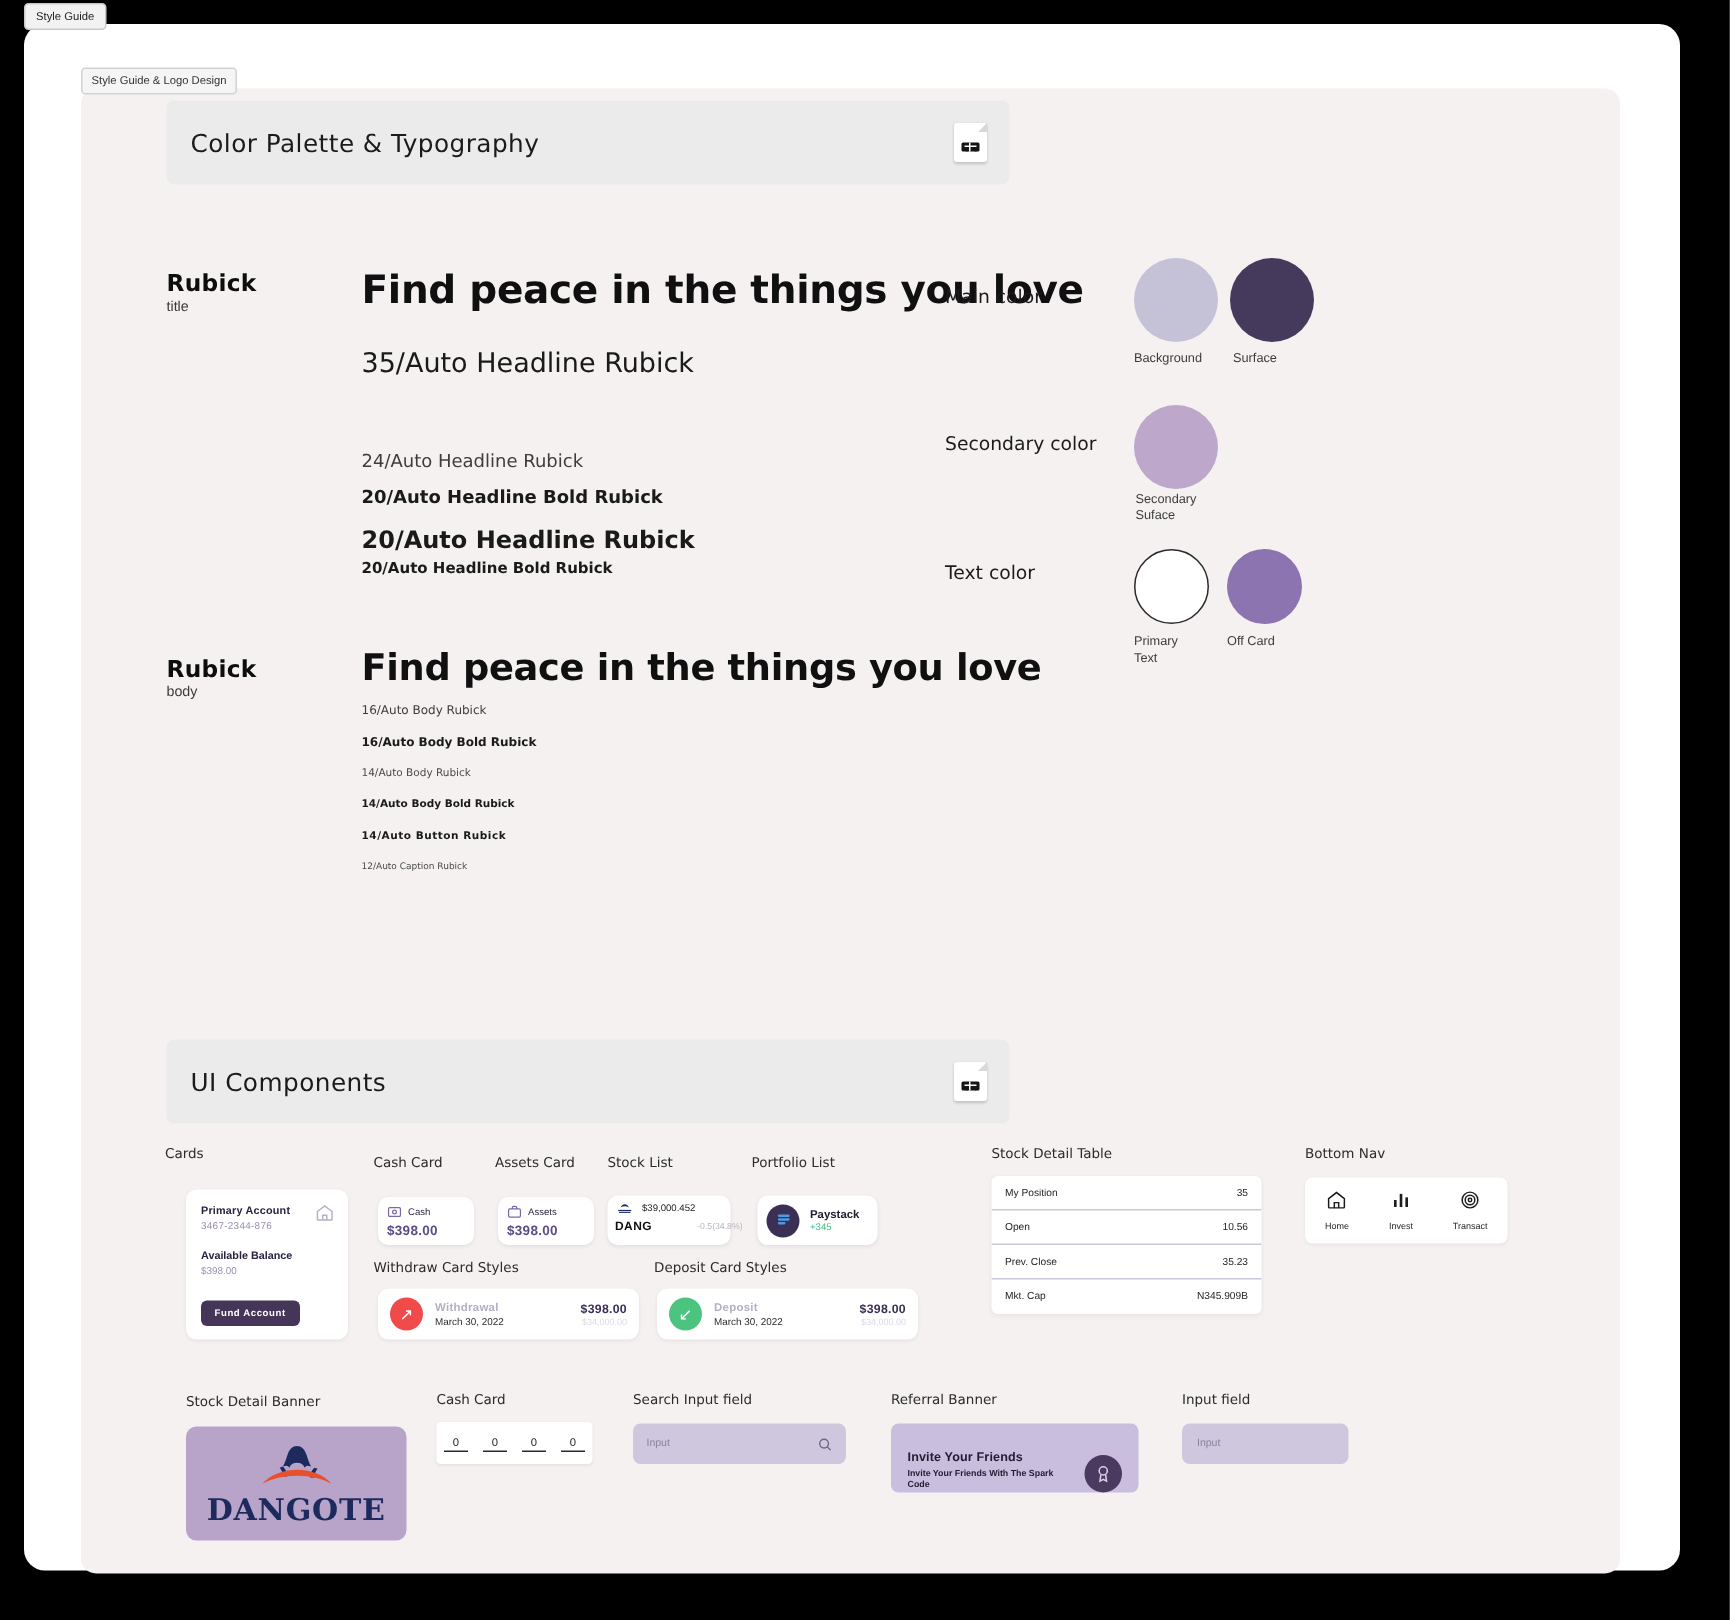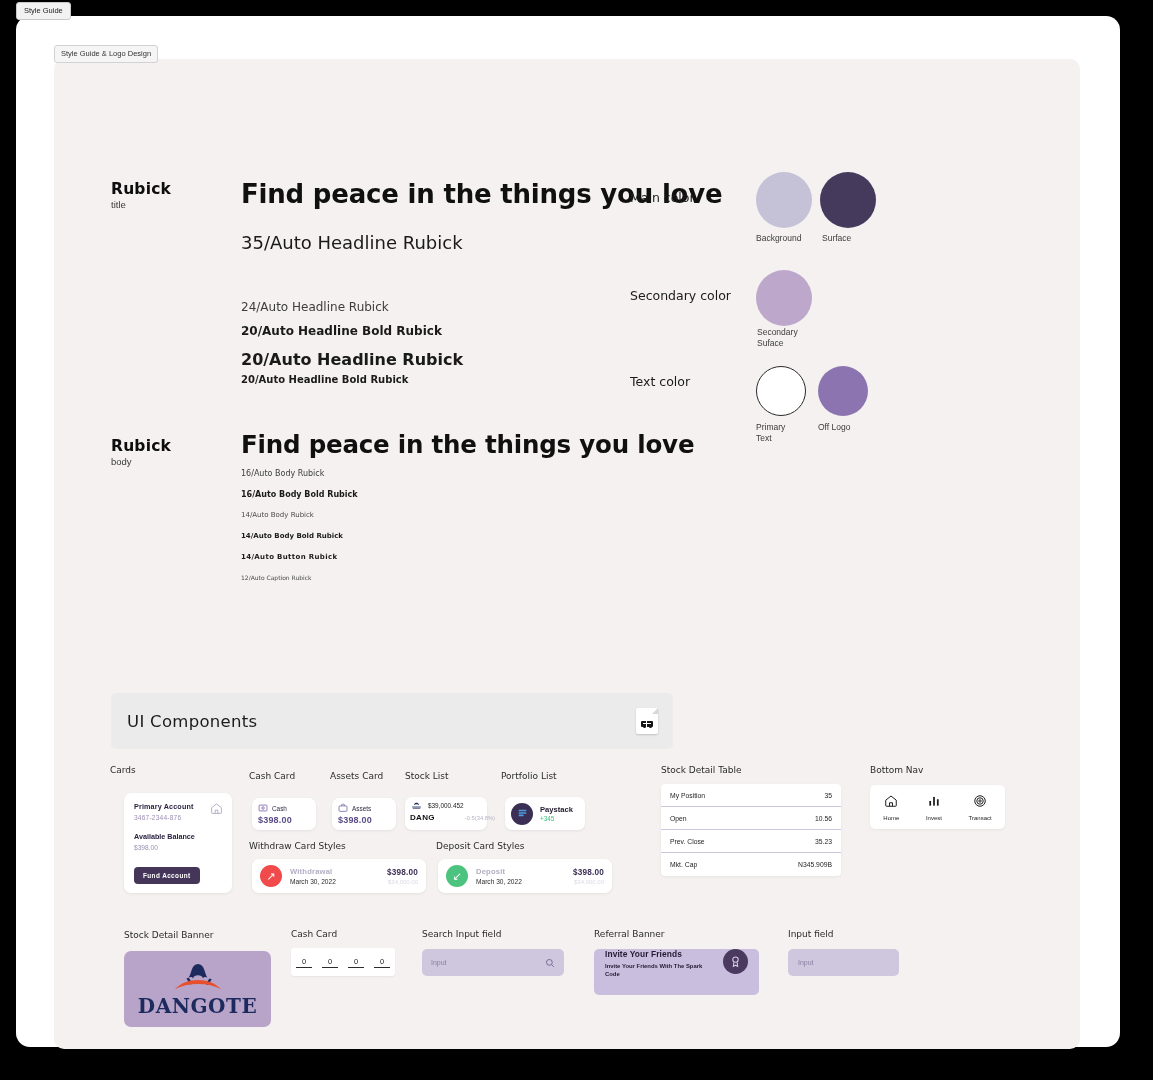--- a/index.html
+++ b/index.html
@@ -186,21 +186,21 @@
               border-bottom:1.3px solid #2b2b2b; padding-bottom:1px; }
 
   
   .searchfield { position:absolute; left:406px; top:933px; width:142px; height:27px;
                  background:#cfc7de; border-radius:5px; display:flex; align-items:center;
                  padding:0 9px; justify-content:space-between; }
   .searchfield .ph { font-size:7px; color:#8b82a3; }
 
   
   .referral { position:absolute; left:578px; top:933px; width:165px; height:46px;
-              background:#c9bedd; border-radius:5px; display:flex; align-items:flex-start;
+              background:#c9bedd; border-radius:5px; display:flex; align-items:flex-end;
               padding:0 11px; justify-content:space-between; }
   .referral .h { font-size:8.4px; font-weight:700; color:#231b33; letter-spacing:.1px;}
   .referral .s { font-size:5.9px; font-weight:700; color:#231b33; margin-top:4px; line-height:1.3; width:100px;}
   .referral .med { width:25px;height:25px;border-radius:50%;background:#4a3a60;
                    display:flex;align-items:center;justify-content:center;}
 
   
   .plainfield { position:absolute; left:772px; top:933px; width:111px; height:27px;
                 background:#cfc7de; border-radius:5px; display:flex; align-items:center;
                 padding:0 10px; }
@@ -212,20 +212,27 @@
 <div class="root">
 
   <div class="page-tab">Style Guide</div>
 
   <div class="canvas">
 
     <div class="frame-label">Style Guide &amp; Logo Design</div>
 
     <div class="frame">
 
+      <div class="section-bar" style="top:8px;">
+        <span class="title">Color Palette &amp; Typography</span>
+        <span class="doc-icon">
+          <span class="doc-face"><i></i><i></i></span>
+          <span class="doc-mouth"></span>
+        </span>
+      </div>
 
       <div class="type-col-label" style="left:57px; top:121px;">
         <div class="fam">Rubick</div>
         <div class="role">title</div>
       </div>
 
       <div class="display-h" style="left:187px; top:120px; font-size:26px;">Find peace in the things you love</div>
 
       <div class="spec" style="left:187px; top:173px; font-size:18px; font-weight:400;">35/Auto Headline Rubick</div>
 
@@ -261,21 +268,21 @@
       <div class="pal-label" style="left:576px; top:229px;">Secondary color</div>
       <div class="swatch" style="left:702px; top:211px; width:56px; height:56px; background:#bda7cb;"></div>
       <div class="swatch-cap" style="left:703px; top:268px; white-space:pre-line;">Secondary
 Suface</div>
 
       <div class="pal-label" style="left:576px; top:315px;">Text color</div>
       <div class="swatch" style="left:702px; top:307px; width:50px; height:50px; background:#ffffff; border:1px solid #2a2a2a;"></div>
       <div class="swatch-cap" style="left:702px; top:363px; white-space:pre-line;">Primary
 Text</div>
       <div class="swatch" style="left:764px; top:307px; width:50px; height:50px; background:#8b74b0;"></div>
-      <div class="swatch-cap" style="left:764px; top:363px;">Off Logo</div>
+      <div class="swatch-cap" style="left:764px; top:363px;">Off Card</div>
 
       <div class="section-bar" style="top:634px;">
         <span class="title">UI Components</span>
         <span class="doc-icon">
           <span class="doc-face"><i></i><i></i></span>
           <span class="doc-mouth"></span>
         </span>
       </div>
     </div>
 

